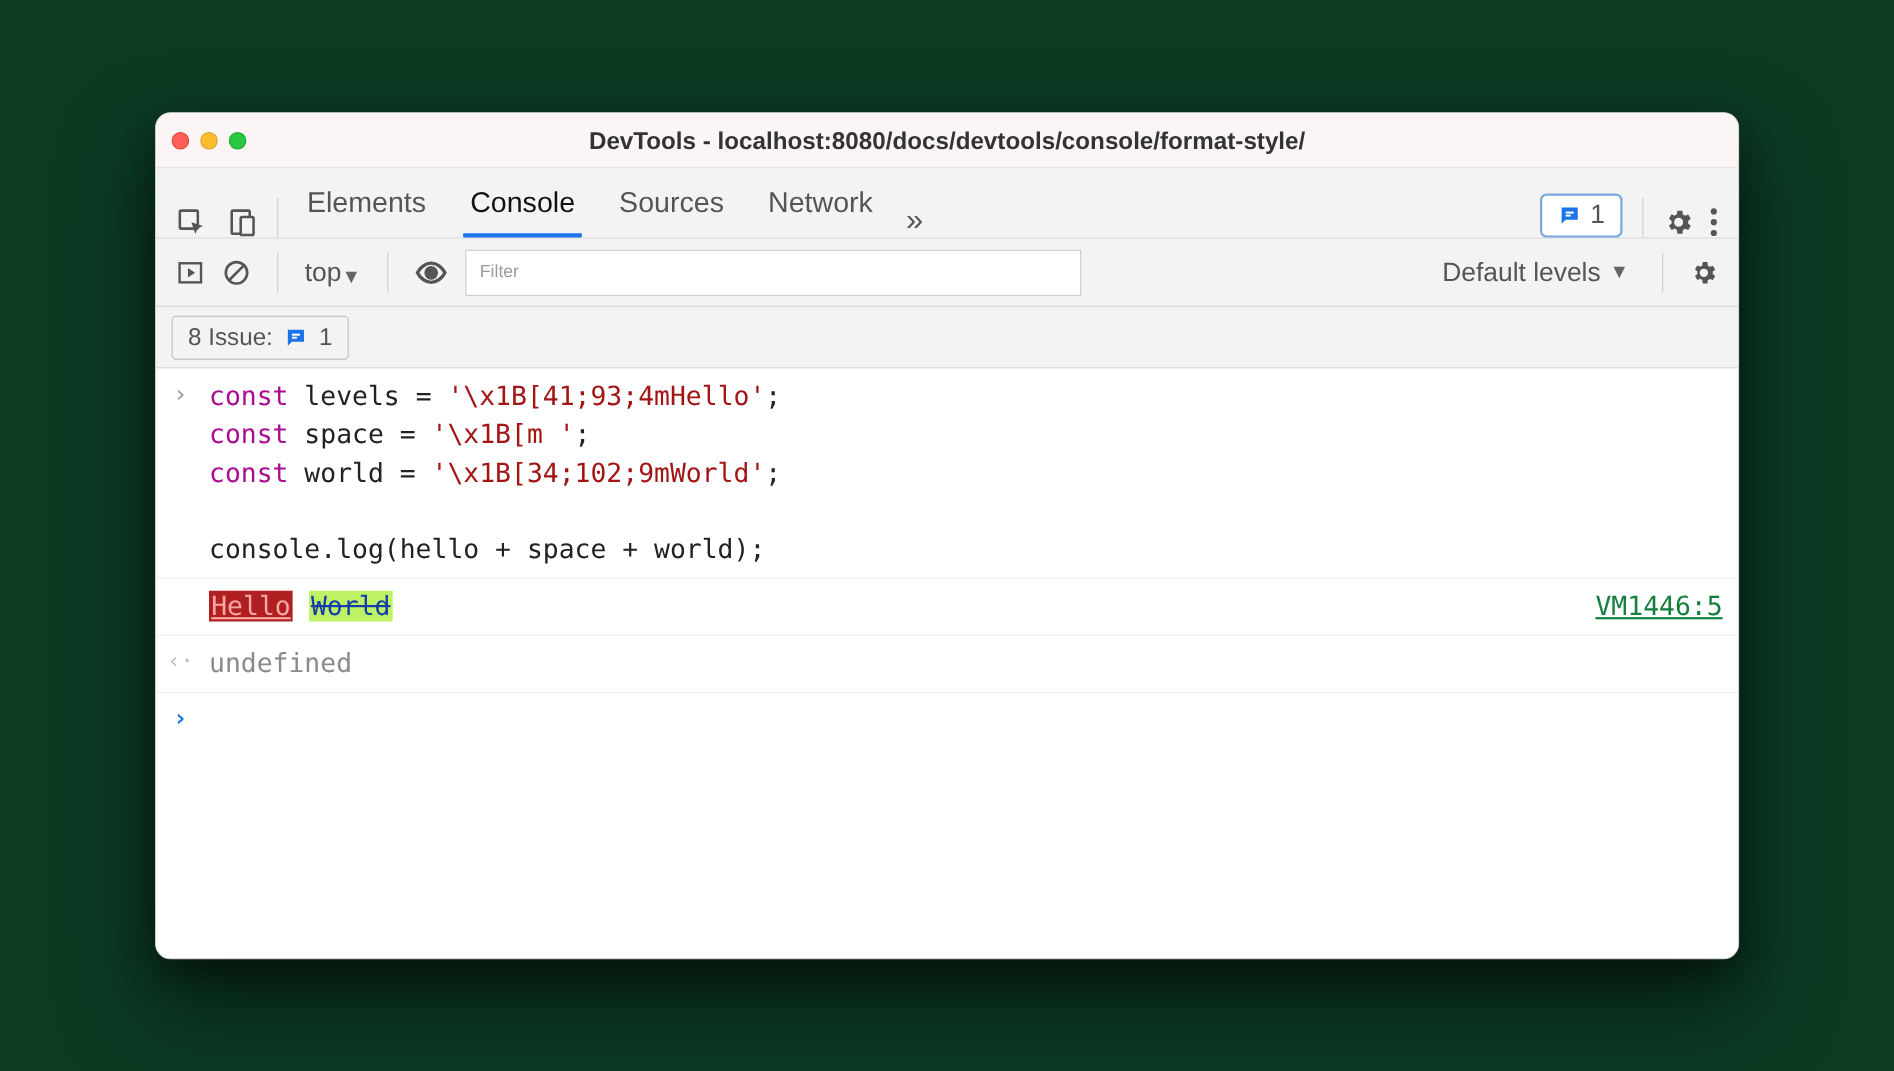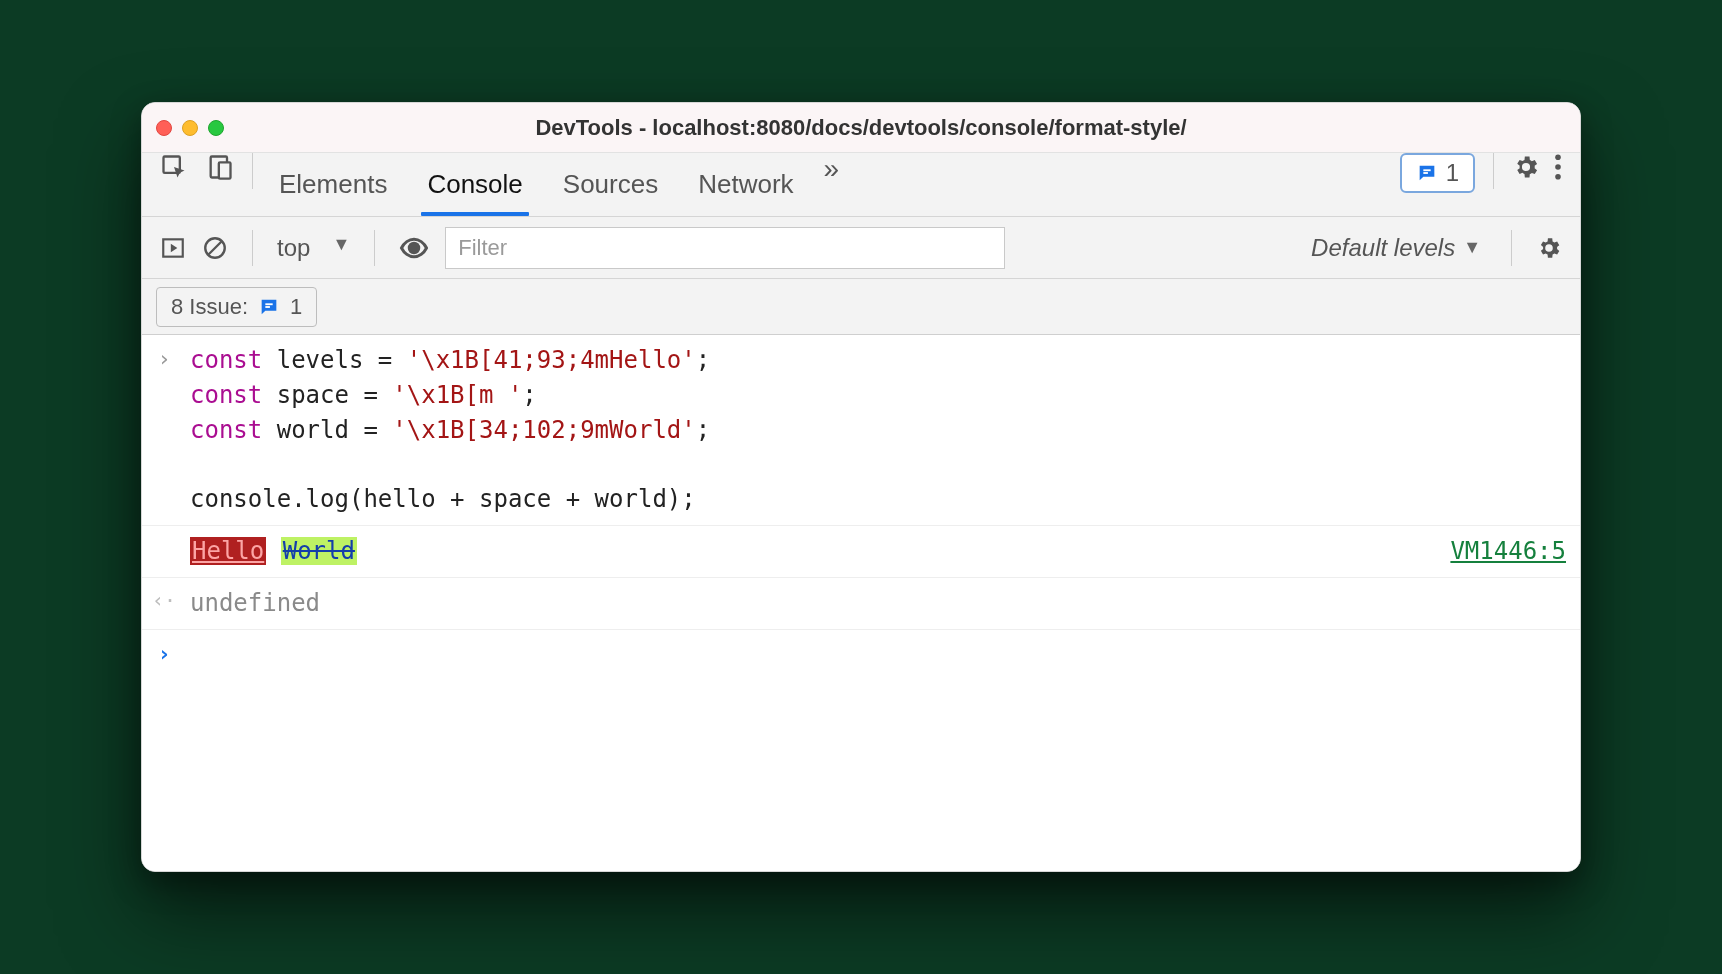--- a/index.html
+++ b/index.html
@@ -55,21 +55,21 @@
     color: #333;
   }
   .title b { font-weight: 600; }
 
   
   .tabbar {
     height: 64px;
     background: #f3f3f3;
     border-bottom: 1px solid #d5d5d5;
     display: flex;
-    align-items: flex-start;
+    align-items: flex-end;
     padding: 0 18px;
     gap: 0;
     font-size: 26px;
     color: #555;
   }
   .tb-icon-group { display: flex; align-items: center; gap: 18px; }
   .tb-divider { width: 1px; height: 36px; background: #ccc; margin: 0 18px; }
   .tabs { display: flex; align-items: stretch; height: 100%; gap: 40px; margin-left: 8px; }
   .tab { display: flex; align-items: center; height: 100%; color: #555; cursor: default; position: relative; }
   .tab.active { color: #111; }
@@ -94,33 +94,33 @@
     background: #f3f3f3;
     border-bottom: 1px solid #d5d5d5;
     display: flex;
     align-items: center;
     padding: 0 18px;
     gap: 16px;
     color: #555;
     font-size: 24px;
   }
   .toolbar .tb-divider { margin: 0 8px; }
-  .context-picker { display: flex; align-items: flex-start; gap: 22px; }
+  .context-picker { display: flex; align-items: flex-end; gap: 0; }
   .context-picker .caret { font-size: 18px; color: #666; }
   .filter-input {
     flex: 0 0 560px;
     height: 42px;
     border: 1px solid #c9c9c9;
     background: #fff;
     padding: 0 12px;
-    font-size: 22px;
+    font-size: 16px;
     color: #333;
   }
   .filter-input::placeholder { color: #9a9a9a; }
-  .levels { display: flex; align-items: center; gap: 8px; margin-left: auto; margin-right: 6px; font-style: italic; }
+  .levels { display: flex; align-items: center; gap: 8px; margin-left: auto; margin-right: 6px; }
   .levels .caret { font-size: 18px; color: #666; }
 
   
   .issues-row {
     height: 56px;
     background: #f3f3f3;
     border-bottom: 1px solid #cfcfcf;
     display: flex;
     align-items: center;
     padding: 0 14px;

